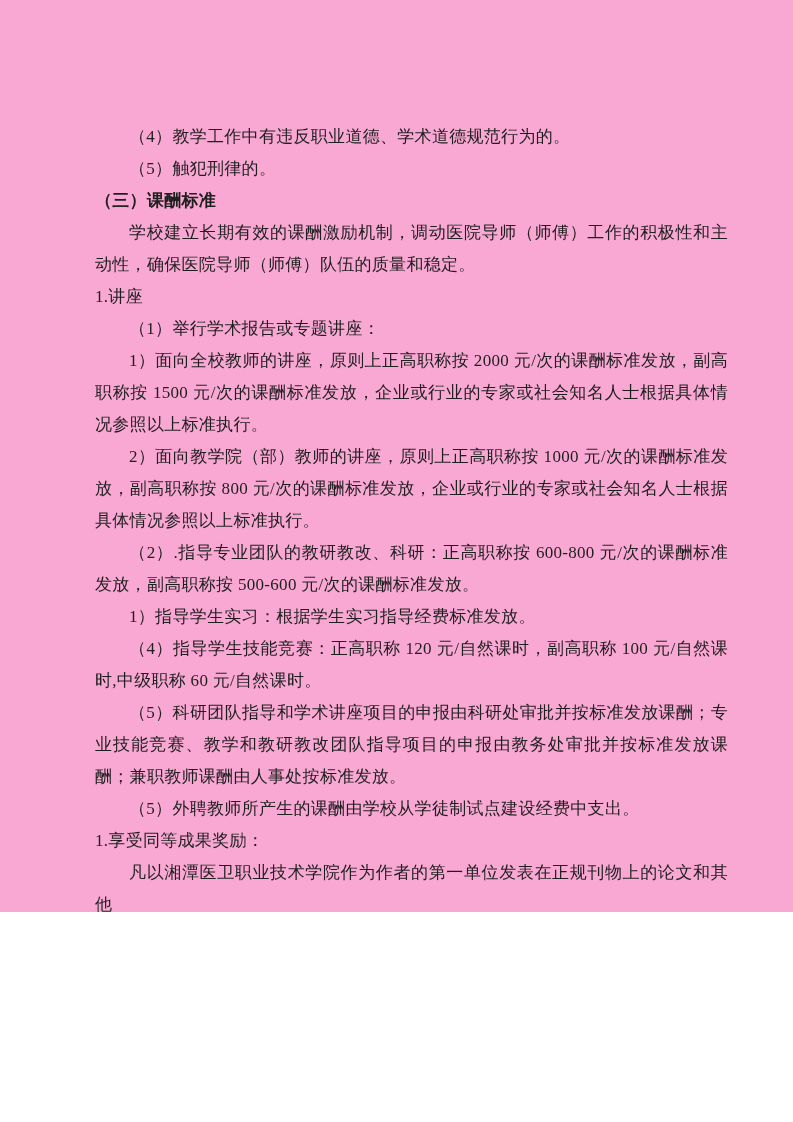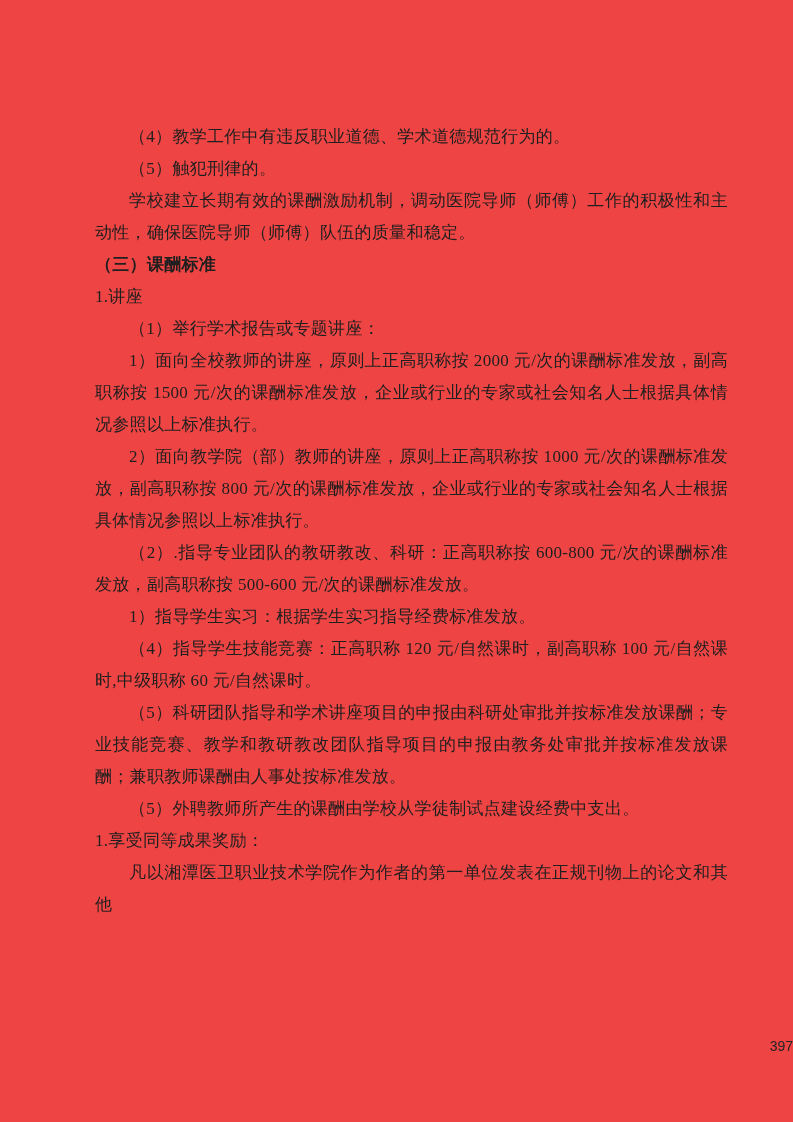--- a/index.html
+++ b/index.html
@@ -3,22 +3,22 @@
 <meta charset="utf-8">
 <style>
   html, body {
     margin: 0;
     padding: 0;
     background: #ffffff;
   }
   .page {
     position: relative;
     width: 793px;
-    height: 1122px;
-    background: #ef4444;
+    height: 912px;
+    background: #f9a8d4;
     overflow: hidden;
     color: #1f1f1f;
   }
   .content {
     position: absolute;
     left: 95px;
     top: 121px;
     width: 633px;
     font-family: "Liberation Serif", "DejaVu Serif", serif;
     font-size: 17px;
@@ -51,22 +51,22 @@
     color: #242424;
   }
 </style>
 </head>
 <body>
 
 <div class="page">
   <div class="content" id="doc-content">
       <p class="para indent">（4）教学工作中有违反职业道德、学术道德规范行为的。</p>
       <p class="para indent">（5）触犯刑律的。</p>
+      <p class="para heading">（三）课酬标准</p>
       <p class="para indent">学校建立长期有效的课酬激励机制，调动医院导师（师傅）工作的积极性和主动性，确保医院导师（师傅）队伍的质量和稳定。</p>
-      <p class="para heading">（三）课酬标准</p>
       <p class="para plain">1.讲座</p>
       <p class="para indent">（1）举行学术报告或专题讲座：</p>
       <p class="para indent">1）面向全校教师的讲座，原则上正高职称按 2000 元/次的课酬标准发放，副高职称按 1500 元/次的课酬标准发放，企业或行业的专家或社会知名人士根据具体情况参照以上标准执行。</p>
       <p class="para indent">2）面向教学院（部）教师的讲座，原则上正高职称按 1000 元/次的课酬标准发放，副高职称按 800 元/次的课酬标准发放，企业或行业的专家或社会知名人士根据具体情况参照以上标准执行。</p>
       <p class="para indent">（2）.指导专业团队的教研教改、科研：正高职称按  600-800 元/次的课酬标准发放，副高职称按 500-600 元/次的课酬标准发放。</p>
       <p class="para indent">1）指导学生实习：根据学生实习指导经费标准发放。</p>
       <p class="para indent">（4）指导学生技能竞赛：正高职称 120 元/自然课时，副高职称 100 元/自然课时,中级职称 60 元/自然课时。</p>
       <p class="para indent">（5）科研团队指导和学术讲座项目的申报由科研处审批并按标准发放课酬；专业技能竞赛、教学和教研教改团队指导项目的申报由教务处审批并按标准发放课酬；兼职教师课酬由人事处按标准发放。</p>
       <p class="para indent">（5）外聘教师所产生的课酬由学校从学徒制试点建设经费中支出。</p>
       <p class="para plain">1.享受同等成果奖励：</p>

